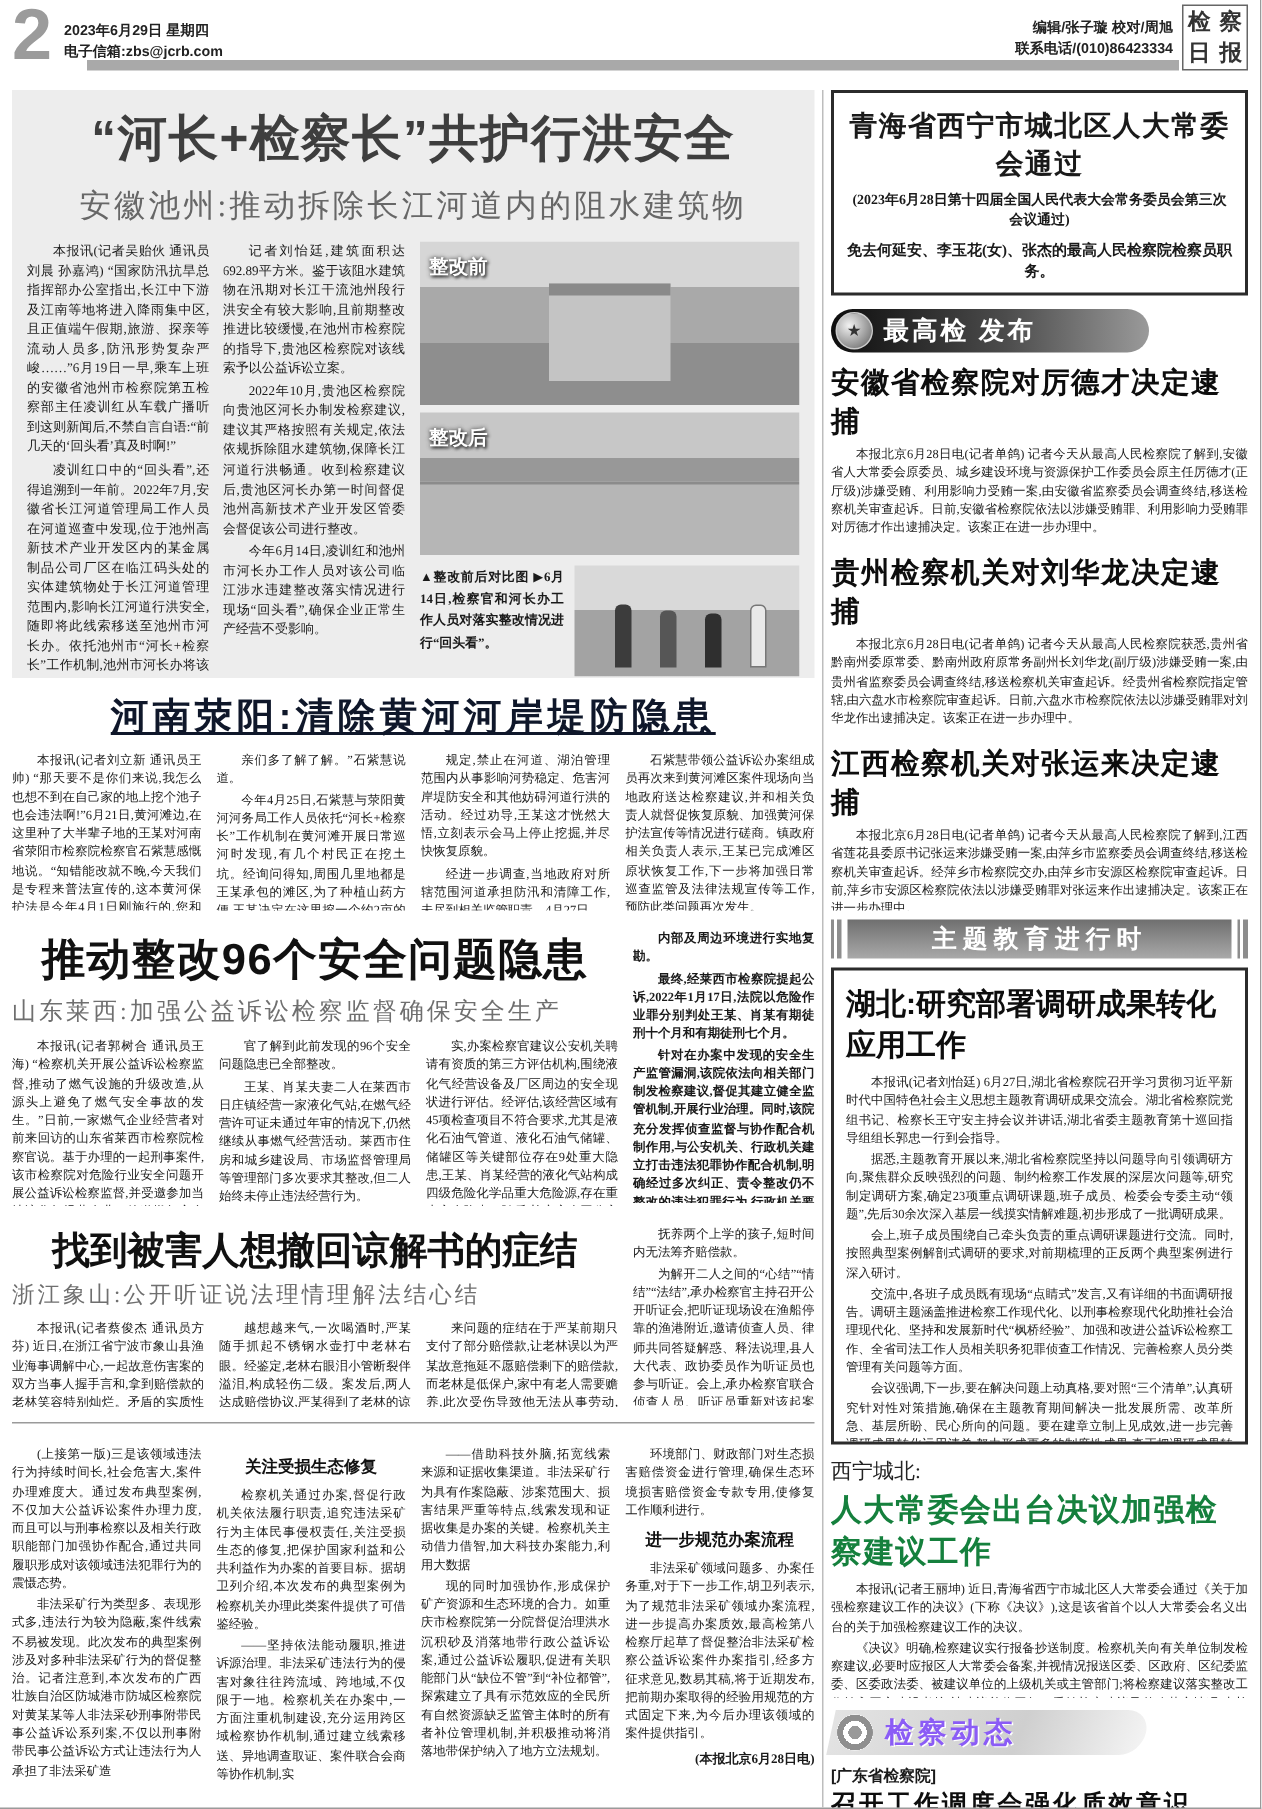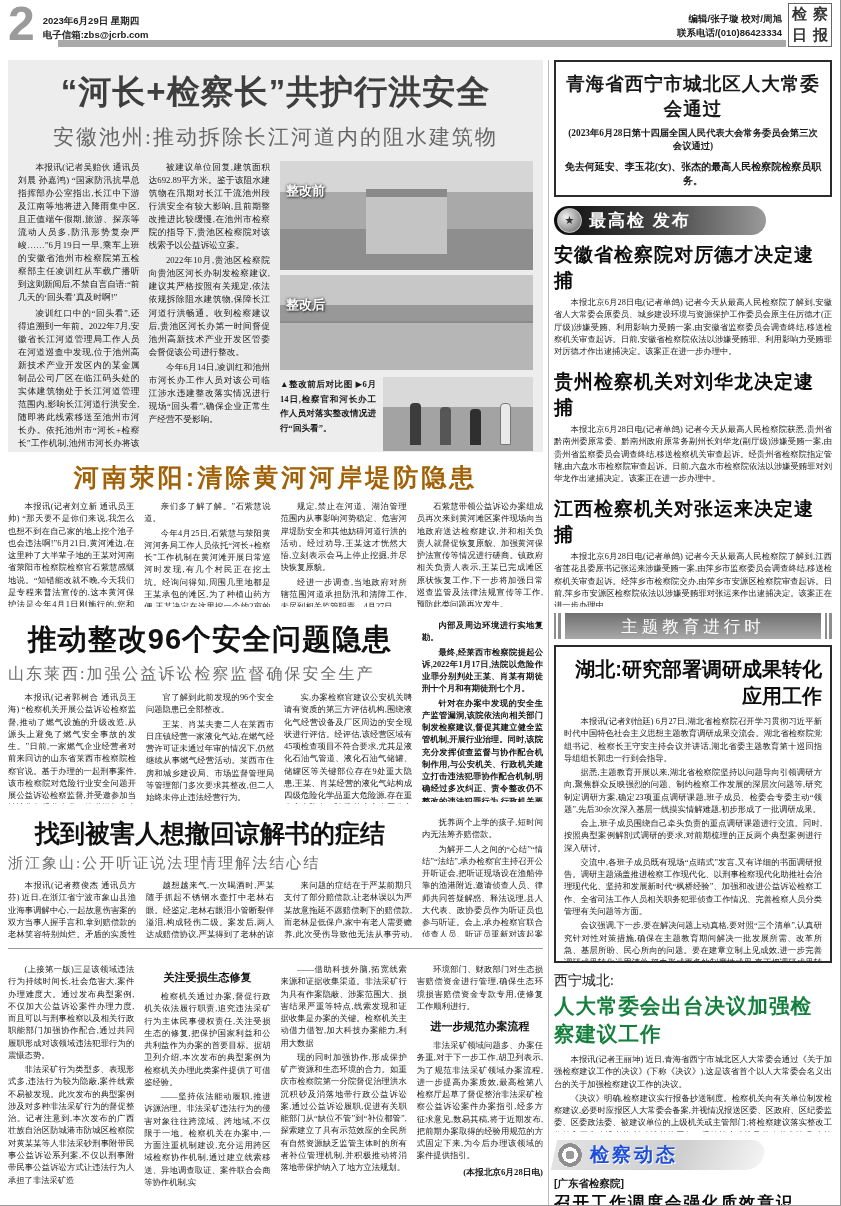--- a/index.html
+++ b/index.html
@@ -26,33 +26,33 @@
 
   
   .lead{background:#ededed;padding:8px 10px;height:392px;box-sizing:border-box;overflow:hidden;}
   .lead h1{margin:2px 0 0;text-align:center;font-family:"Liberation Sans",sans-serif;font-size:33px;font-weight:900;color:#3e3e3e;letter-spacing:1px;}
   .lead h2{margin:8px 0 0;text-align:center;font-size:21px;font-weight:400;color:#676767;letter-spacing:2px;}
   .lead-body{display:flex;gap:10px;margin-top:10px;height:290px;overflow:hidden;}
   .lead-txt{width:252px;display:flex;gap:9px;}
   .lead-txt .tcol{flex:1;overflow:hidden;}
   .photos{flex:1;display:flex;flex-direction:column;gap:5px;}
   .photo{position:relative;overflow:hidden;}
-  .photo .plabel{position:absolute;left:6px;top:21px;color:#fff;font-family:"Liberation Sans",sans-serif;font-weight:900;font-size:13px;text-shadow:0 0 3px #333,1px 1px 2px #333;}
+  .photo .plabel{position:absolute;left:6px;top:8px;color:#fff;font-family:"Liberation Sans",sans-serif;font-weight:900;font-size:13px;text-shadow:0 0 3px #333,1px 1px 2px #333;}
   .ph-before{height:120px;background:linear-gradient(180deg,#d6d6d6 0 28%,#a9a9a9 28% 62%,#8e8e8e 62% 100%);}
   .ph-before:after{content:"";position:absolute;left:34%;top:26%;width:32%;height:52%;background:#c4c4c4;border-top:8px solid #8a8a8a;}
   .ph-after{height:104px;background:linear-gradient(180deg,#c7c7c7 0 32%,#989898 32% 48%,#b6b6b6 48% 100%);}
   .ph-after:after{content:"";position:absolute;left:0;top:48%;width:100%;height:2px;background:#8b8b8b;}
   .cap-row{display:flex;gap:7px;margin-top:2px;justify-content:space-between;}
   .caption{width:96px;font-size:8.6px;font-weight:bold;line-height:1.7;text-align:justify;}
   .ph-people{flex:1;height:74px;background:linear-gradient(180deg,#d9d9d9 0 40%,#a3a3a3 40% 100%);}
   .fig{position:absolute;bottom:6px;width:11px;height:42px;border-radius:4px 4px 0 0;}
 
   
   .story2{margin-top:9px;}
-  .story2 h2{margin:0;text-align:center;font-family:"Liberation Sans",sans-serif;font-size:25px;font-weight:700;color:#a16207;letter-spacing:3px;}
+  .story2 h2{margin:0;text-align:center;font-family:"Liberation Sans",sans-serif;font-size:25px;font-weight:700;color:#0f172a;letter-spacing:3px;text-decoration:underline;}
   .cols4{display:flex;gap:10px;margin-top:7px;}
   .cols4 .tcol{flex:1;overflow:hidden;}
   .story2 .cols4{height:106px;}
 
   
   .split-story{display:flex;gap:10px;margin-top:13px;}
   .split-left{width:404px;}
   .split-left h2{margin:0;text-align:center;font-family:"Liberation Sans",sans-serif;font-weight:900;color:#111;}
   .split-left h3{margin:4px 0 0;font-weight:400;color:#6f6f6f;letter-spacing:2px;}
   .cols3{display:flex;gap:10px;margin-top:7px;}
@@ -78,30 +78,30 @@
   .removal .t{font-family:"Liberation Sans",sans-serif;font-size:18.5px;font-weight:900;letter-spacing:1px;}
   .removal .s{font-size:9.3px;font-weight:bold;margin-top:6px;}
   .removal .b{font-size:10px;font-weight:bold;margin-top:7px;}
   .sgj{margin:9px 0 7px;width:212px;height:29px;border-radius:15px;background:linear-gradient(90deg,#0d0d0d,#4c4c4c 55%,#9a9a9a);display:flex;align-items:center;gap:7px;padding-left:3px;box-sizing:border-box;}
   .emblem{width:23px;height:23px;border-radius:50%;background:radial-gradient(circle at 35% 35%,#f2f2f2,#8a8a8a 70%,#555);border:1px solid #ccc;display:flex;align-items:center;justify-content:center;font-size:11px;color:#333;}
   .sgj .txt{color:#fff;font-family:"Liberation Sans",sans-serif;font-size:17px;font-weight:900;letter-spacing:2px;}
   .arrest h2{margin:4px 0 3px;font-family:"Liberation Sans",sans-serif;font-size:19px;font-weight:900;letter-spacing:1px;color:#0d0d0d;}
   .arrest .abody{overflow:hidden;}
   .ztjy{display:flex;align-items:stretch;height:26px;margin:6px 0;}
   .dbar{width:7px;background:repeating-linear-gradient(90deg,#8d8d8d 0 2px,#fff 2px 4px,#8d8d8d 4px 6px);}
-  .ztjy .bar{flex:1;background:linear-gradient(180deg,#6f6f6f,#a9a9a9);color:#fff;font-family:"Liberation Sans",sans-serif;font-weight:400;font-size:16.5px;letter-spacing:4px;text-align:center;line-height:26px;margin:0 4px;}
+  .ztjy .bar{flex:1;background:linear-gradient(180deg,#6f6f6f,#a9a9a9);color:#fff;font-family:"Liberation Sans",sans-serif;font-weight:700;font-size:16.5px;letter-spacing:4px;text-align:center;line-height:26px;margin:0 4px;}
   .hubei{border:2px solid #2b2b2b;padding:7px 8px;margin-top:2px;box-sizing:border-box;height:318px;overflow:hidden;}
-  .hubei h2{margin:2px 0 6px;text-align:right;font-family:"Liberation Sans",sans-serif;font-size:20px;font-weight:900;color:#0d0d0d;}
+  .hubei h2{margin:2px 0 6px;text-align:left;font-family:"Liberation Sans",sans-serif;font-size:20px;font-weight:900;color:#0d0d0d;}
   .xining{margin-top:9px;height:160px;overflow:hidden;}
   .xining .kick{font-size:14px;color:#222;margin:0 0 2px;}
   .xining h2{margin:0 0 6px;font-family:"Liberation Sans",sans-serif;font-size:20.5px;font-weight:900;color:#15803d;letter-spacing:1px;}
   .jcdt{position:relative;height:34px;margin-top:6px;display:flex;align-items:center;gap:8px;}
   .jcdt:before{content:"";position:absolute;left:0;top:2px;width:210px;height:30px;background:linear-gradient(100deg,#e3e3e3,#cfcfcf 60%,#f4f4f4);border-radius:0 30px 30px 0;transform:skewX(-12deg);}
   .target{position:relative;width:24px;height:24px;border-radius:50%;background:radial-gradient(circle,#9a9a9a 0 26%,#fff 26% 46%,#8f8f8f 46% 70%,#fff 70% 82%,#7f7f7f 82% 100%);margin-left:4px;}
-  .jcdt .txt{position:relative;font-family:"Liberation Sans",sans-serif;font-size:19px;font-weight:900;color:#1d4ed8;letter-spacing:3px;text-shadow:1px 1px 0 #fff;}
+  .jcdt .txt{position:relative;font-family:"Liberation Sans",sans-serif;font-size:19px;font-weight:900;color:#8b5cf6;letter-spacing:3px;text-shadow:1px 1px 0 #fff;}
   .gd{margin-top:5px;height:132px;overflow:hidden;}
   .kick2{font-family:"Liberation Sans",sans-serif;font-size:10.5px;font-weight:bold;margin:0 0 1px;}
   .gd h2{margin:0 0 4px;font-family:"Liberation Sans",sans-serif;font-size:16.5px;font-weight:900;letter-spacing:2px;color:#0d0d0d;}
 </style>
 </head>
 <body>
 
 <div class="page">
 
   <div class="hd">
@@ -130,21 +130,21 @@
       <div class="lead">
         <h1>“河长+检察长”共护行洪安全</h1>
         <h2>安徽池州:推动拆除长江河道内的阻水建筑物</h2>
         <div class="lead-body">
           <div class="lead-txt body-sm">
             <div class="tcol">
                 <p class="para">本报讯(记者吴贻伙 通讯员刘晨 孙嘉鸿) “国家防汛抗旱总指挥部办公室指出,长江中下游及江南等地将进入降雨集中区,且正值端午假期,旅游、探亲等流动人员多,防汛形势复杂严峻……”6月19日一早,乘车上班的安徽省池州市检察院第五检察部主任凌训红从车载广播听到这则新闻后,不禁自言自语:“前几天的‘回头看’真及时啊!”</p>
                 <p class="para">凌训红口中的“回头看”,还得追溯到一年前。2022年7月,安徽省长江河道管理局工作人员在河道巡查中发现,位于池州高新技术产业开发区内的某金属制品公司厂区在临江码头处的实体建筑物处于长江河道管理范围内,影响长江河道行洪安全,随即将此线索移送至池州市河长办。依托池州市“河长+检察长”工作机制,池州市河长办将该线索同步通报给池州市检察院。</p>
               </div>
             <div class="tcol">
-                <p class="para">被建议单位回复,建筑面积达692.89平方米。鉴于该阻水建筑物在汛期对长江干流池州段行洪安全有较大影响,且前期整改推进比较缓慢,在池州市检察院的指导下,贵池区检察院对该线索予以公益诉讼立案。</p>
+                <p class="para">记者刘怡廷,建筑面积达692.89平方米。鉴于该阻水建筑物在汛期对长江干流池州段行洪安全有较大影响,且前期整改推进比较缓慢,在池州市检察院的指导下,贵池区检察院对该线索予以公益诉讼立案。</p>
                 <p class="para">2022年10月,贵池区检察院向贵池区河长办制发检察建议,建议其严格按照有关规定,依法依规拆除阻水建筑物,保障长江河道行洪畅通。收到检察建议后,贵池区河长办第一时间督促池州高新技术产业开发区管委会督促该公司进行整改。</p>
                 <p class="para">今年6月14日,凌训红和池州市河长办工作人员对该公司临江涉水违建整改落实情况进行现场“回头看”,确保企业正常生产经营不受影响。</p>
               </div>
           </div>
           <div class="photos">
             <div class="photo ph-before">
               <span class="plabel">整改前</span>
             </div>
             <div class="photo ph-after">
               <span class="plabel">整改后</span>

